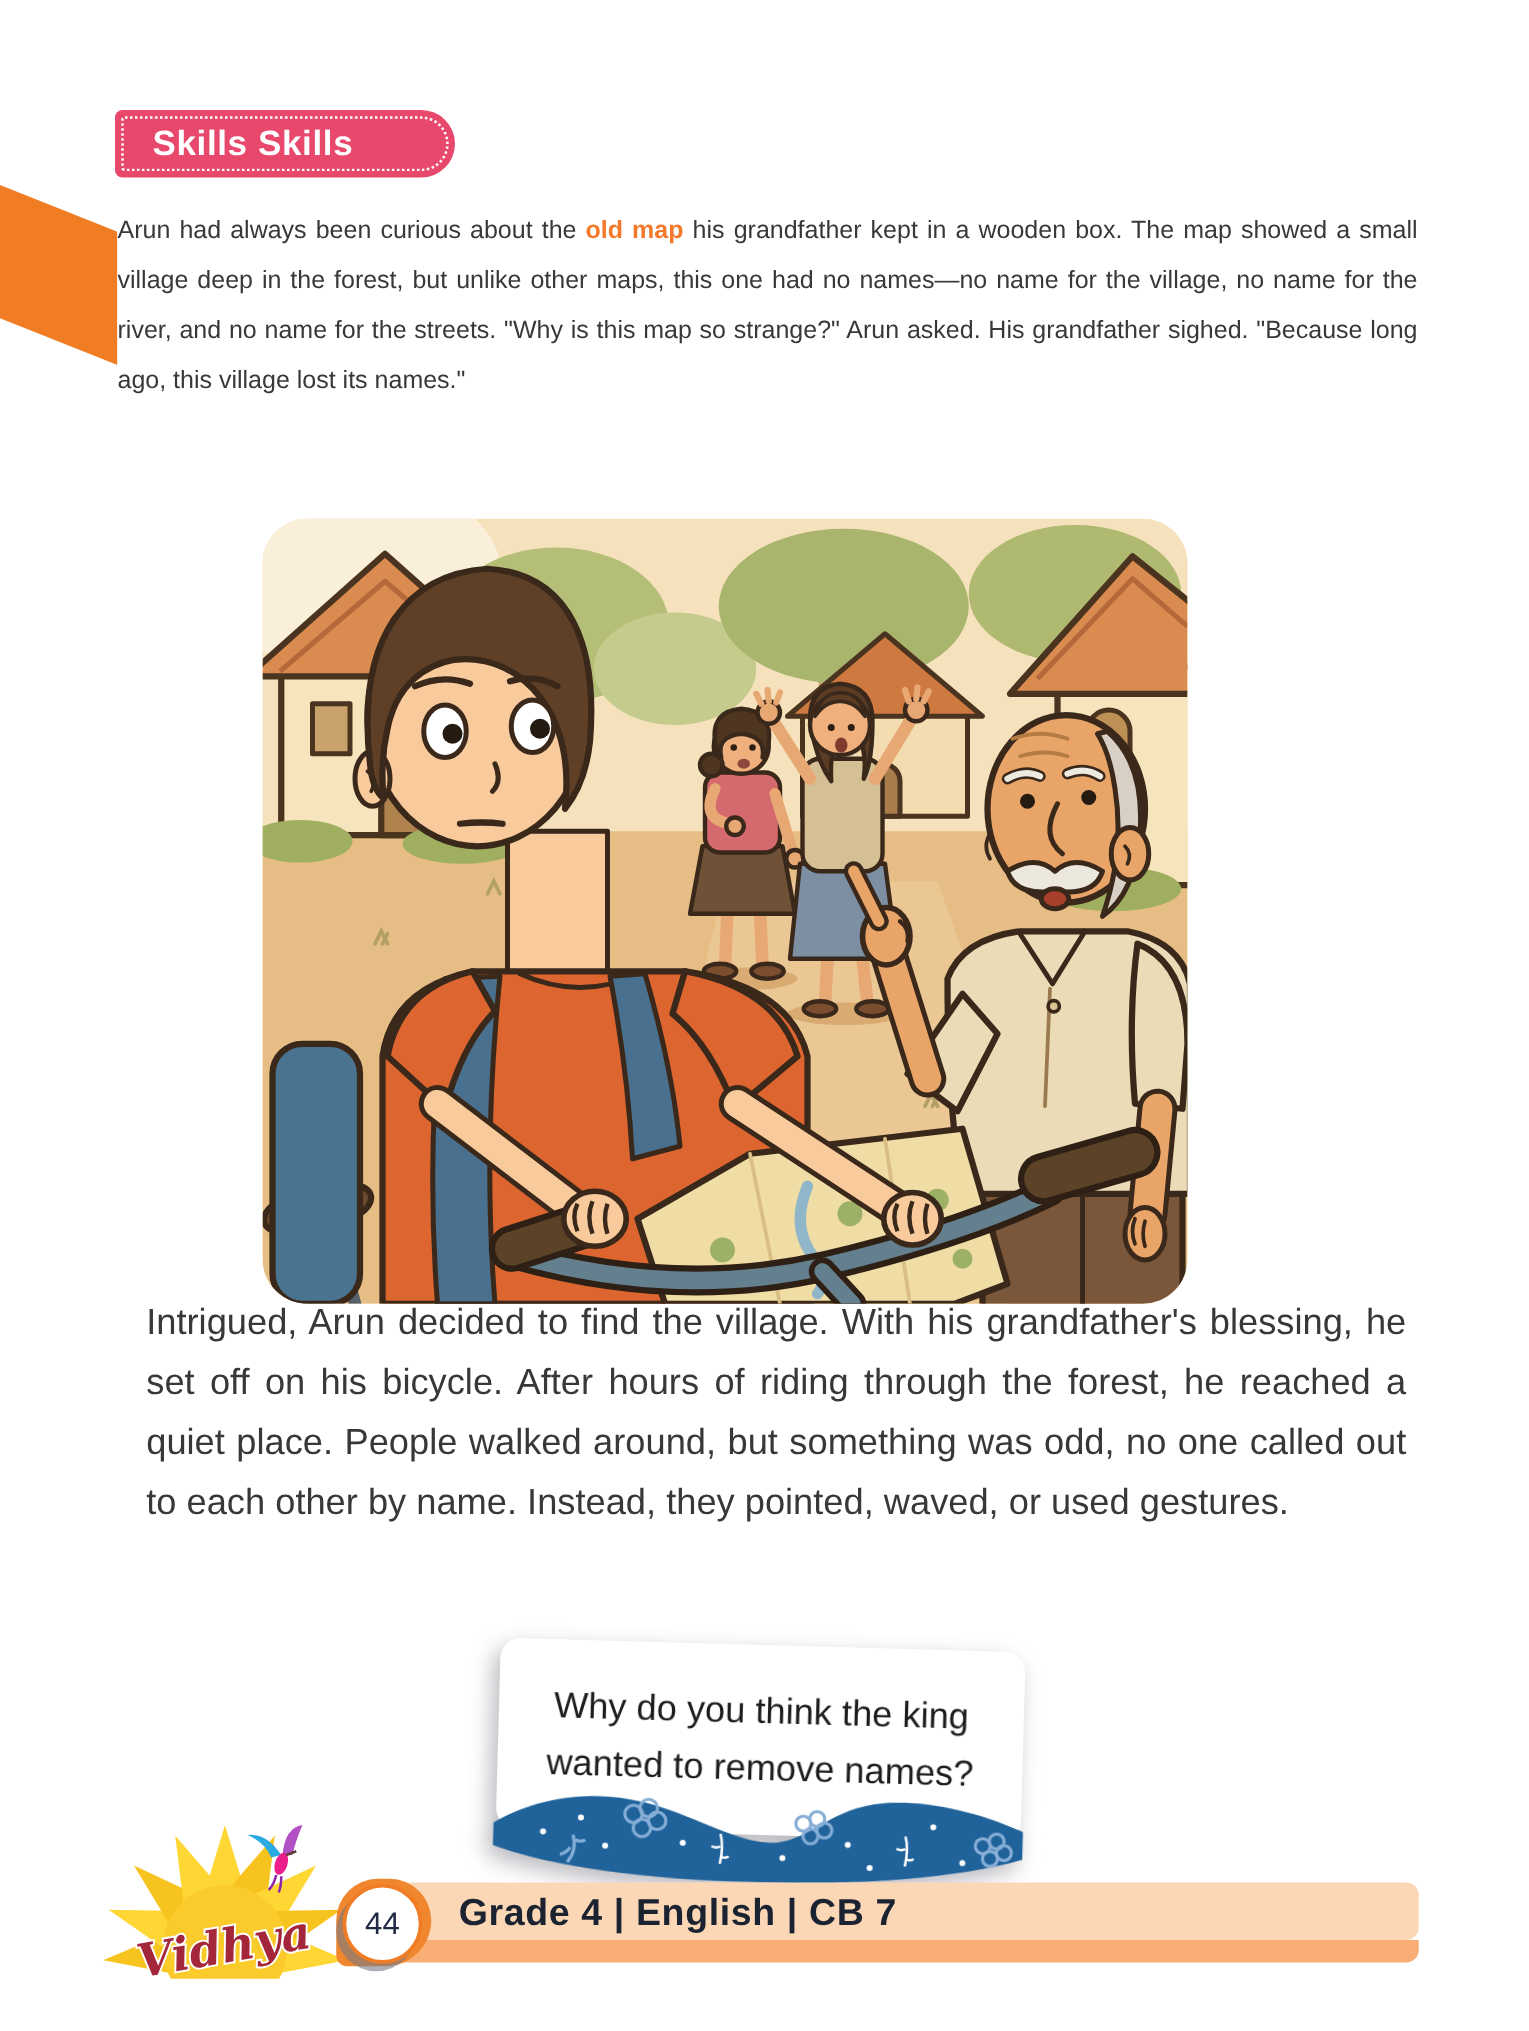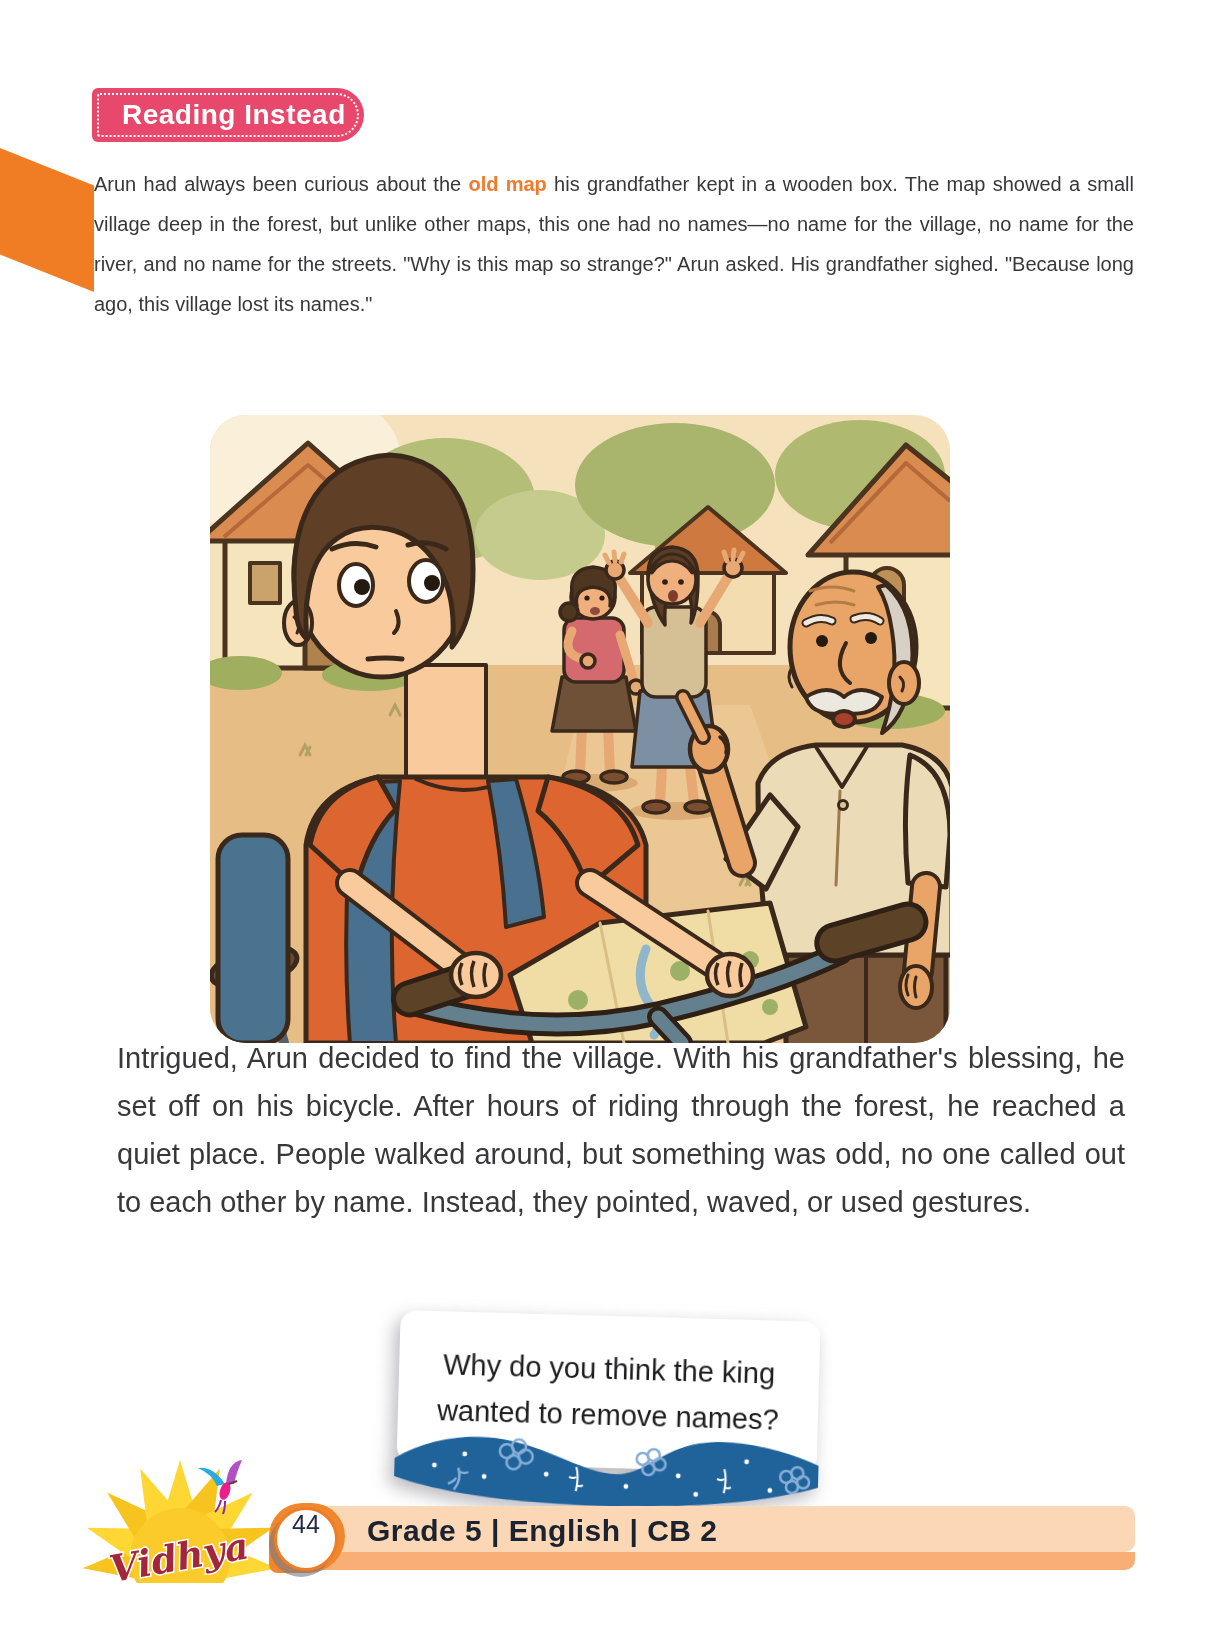--- a/index.html
+++ b/index.html
@@ -38,31 +38,31 @@
   .qline{font-size:29px;line-height:46px;color:#1d1d1f;}
   .qwave{position:absolute;left:-2px;top:112px;width:424px;height:78px;}
 
   
   .logo-svg{position:absolute;left:75px;top:1458px;width:215px;height:125px;}
   .footer-bar{position:absolute;left:287px;top:1506px;width:848px;height:64px;}
   .bar-main{position:absolute;left:0;top:0;right:0;height:46px;background:var(--footer_peach);border-radius:10px 10px 10px 0;}
   .bar-strip{position:absolute;left:4px;top:46px;right:0;height:18px;background:var(--footer_peach_dark);border-radius:0 0 10px 8px;}
   .badge-halo{position:absolute;left:-18px;top:-3px;width:76px;height:70px;background:#F0872F;border-radius:38px 38px 42px 10px;}
   .page-badge{position:absolute;left:-13px;top:1px;width:58px;height:58px;background:#fff;border:3px solid var(--accent_orange);
-    border-radius:50%;display:flex;justify-content:center;box-shadow:-5px 6px 0 rgba(120,120,132,.6);}
+    border-radius:50%;display:flex;align-items:center;justify-content:center;box-shadow:-5px 6px 0 rgba(120,120,132,.6);}
   .page-badge span{font-size:25px;color:#222B45;}
   .course-label{position:absolute;left:80px;top:8px;font-size:30px;font-weight:bold;color:#1B2330;letter-spacing:.5px;}
 </style>
 </head>
 <body>
 
 <div class="page">
 
   <div class="skills-badge">
-    <span>Reading Instead</span>
+    <span>Skills Skills</span>
   </div>
 
   <div class="orange-tab"></div>
 
   <p class="para para1"><span>Arun had always been curious about the </span><span class="hl">old map</span><span> his grandfather kept in a wooden box. The map showed a small village deep in the forest, but unlike other maps, this one had no names—no name for the village, no name for the river, and no name for the streets. "Why is this map so strange?" Arun asked. His grandfather sighed. "Because long ago, this village lost its names."</span></p>
 
   <div class="illustration">
     <svg viewBox="0 0 740 628" preserveAspectRatio="none">
 
       <rect width="740" height="628" fill="#F5E2BD"></rect>
@@ -328,16 +328,16 @@
     <text x="34" y="112" font-size="37" font-style="italic" font-weight="bold" font-family="'DejaVu Serif', serif" fill="#A4263B" stroke="#FFFFFF" stroke-width="3" style="paint-order:stroke" transform="rotate(-10 105 100)">Vidhya</text>
   </svg>
 
   <div class="footer-bar">
     <div class="bar-main"></div>
     <div class="bar-strip"></div>
     <div class="badge-halo"></div>
     <div class="page-badge">
       <span>44</span>
     </div>
-    <div class="course-label">Grade 5 | English | CB 2</div>
+    <div class="course-label">Grade 4 | English | CB 7</div>
   </div>
 
 </div>
 
 </body></html>

